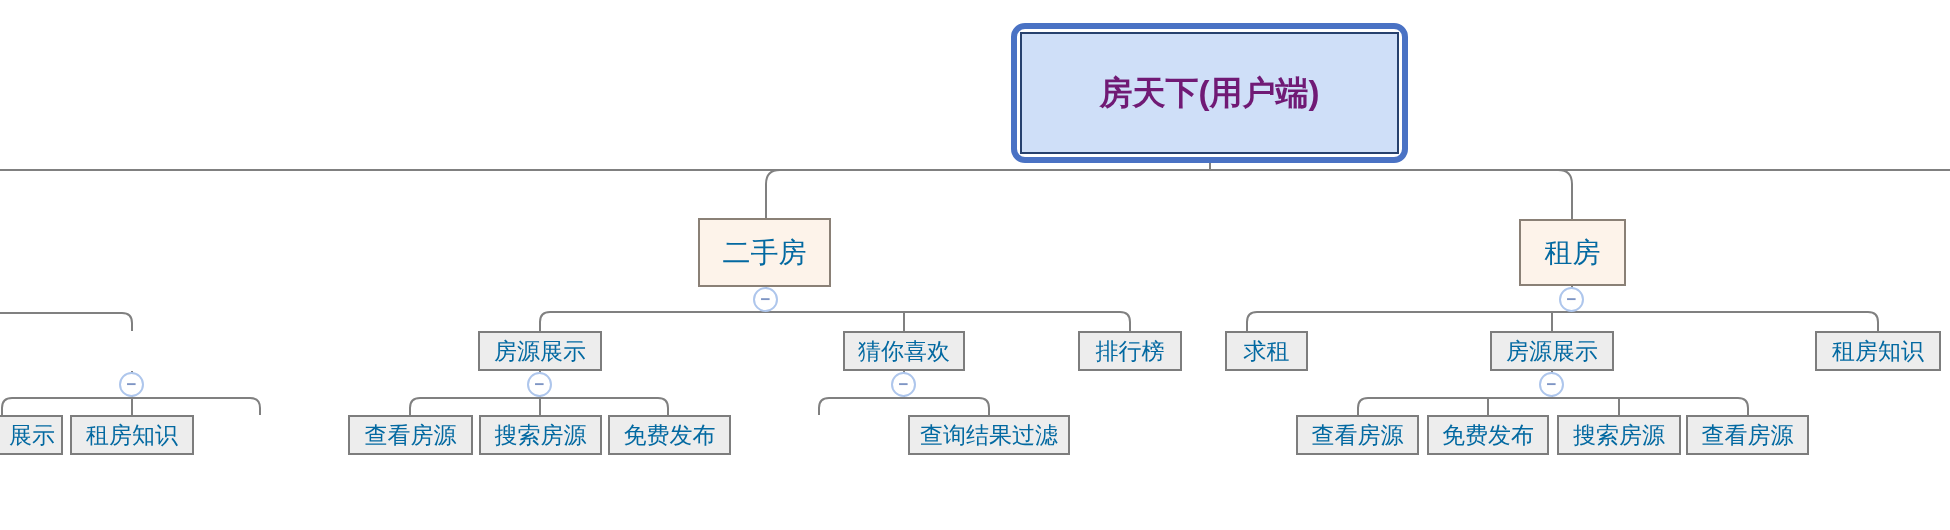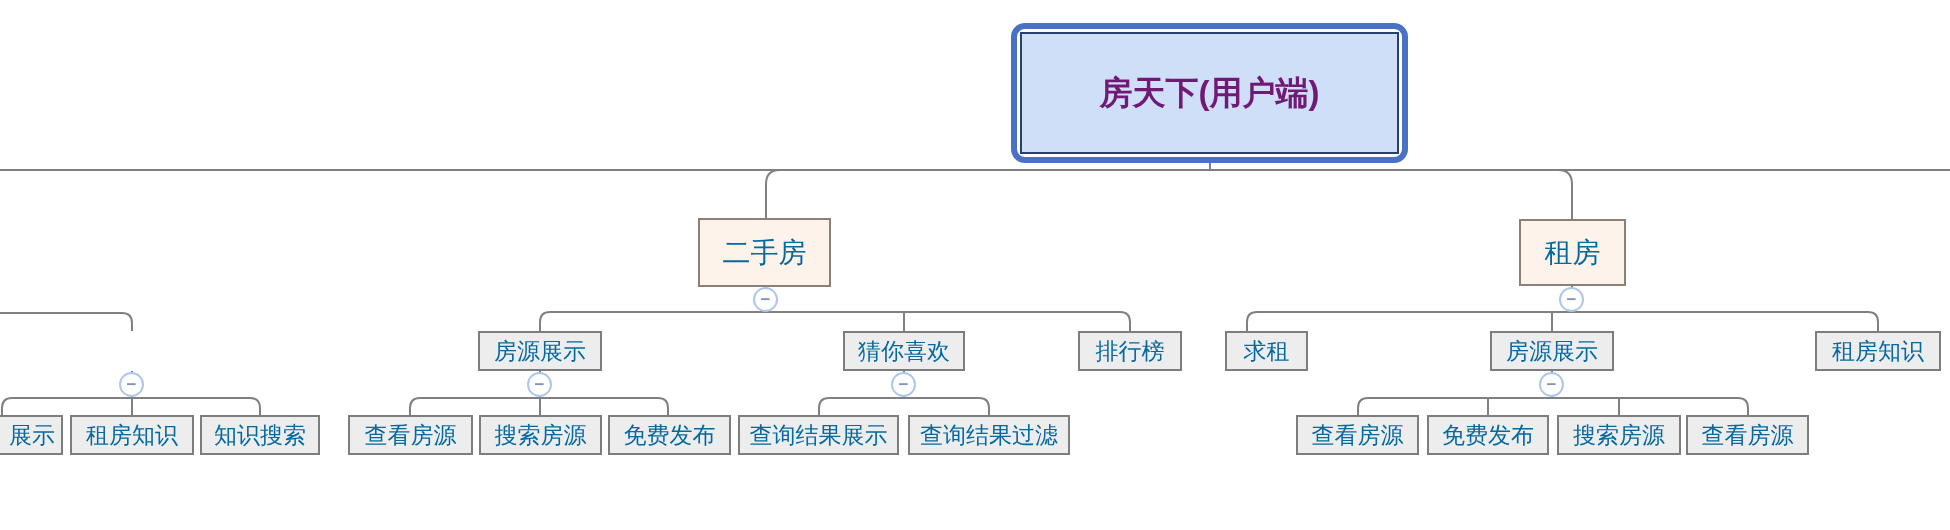--- a/index.html
+++ b/index.html
@@ -79,25 +79,23 @@
 
   <div class="node leaf" style="left:478px;top:331px;width:124px;height:40px;">房源展示</div>
   <div class="node leaf" style="left:843px;top:331px;width:122px;height:40px;">猜你喜欢</div>
   <div class="node leaf" style="left:1078px;top:331px;width:104px;height:40px;">排行榜</div>
   <div class="node leaf" style="left:1205px;top:331px;width:83px;height:40px;margin-left:20px;">求租</div>
   <div class="node leaf" style="left:1490px;top:331px;width:124px;height:40px;">房源展示</div>
   <div class="node leaf" style="left:1815px;top:331px;width:126px;height:40px;">租房知识</div>
 
   <div class="node leaf cut" style="left:-59px;top:415px;width:122px;height:40px;">展示</div>
   <div class="node leaf" style="left:70px;top:415px;width:124px;height:40px;">租房知识</div>
-  <div class="node leaf" style="left:200px;top:415px;width:120px;height:40px;">知识搜索</div>
   <div class="node leaf" style="left:348px;top:415px;width:125px;height:40px;">查看房源</div>
   <div class="node leaf" style="left:479px;top:415px;width:123px;height:40px;">搜索房源</div>
   <div class="node leaf" style="left:608px;top:415px;width:123px;height:40px;">免费发布</div>
-  <div class="node leaf" style="left:738px;top:415px;width:161px;height:40px;">查询结果展示</div>
   <div class="node leaf" style="left:908px;top:415px;width:162px;height:40px;">查询结果过滤</div>
   <div class="node leaf" style="left:1296px;top:415px;width:123px;height:40px;">查看房源</div>
   <div class="node leaf" style="left:1427px;top:415px;width:122px;height:40px;">免费发布</div>
   <div class="node leaf" style="left:1557px;top:415px;width:124px;height:40px;">搜索房源</div>
   <div class="node leaf" style="left:1686px;top:415px;width:123px;height:40px;">查看房源</div>
 
   <div class="collapse" style="left:753px;top:287px;">
     <span>−</span>
   </div>
   <div class="collapse" style="left:1559px;top:287px;">

